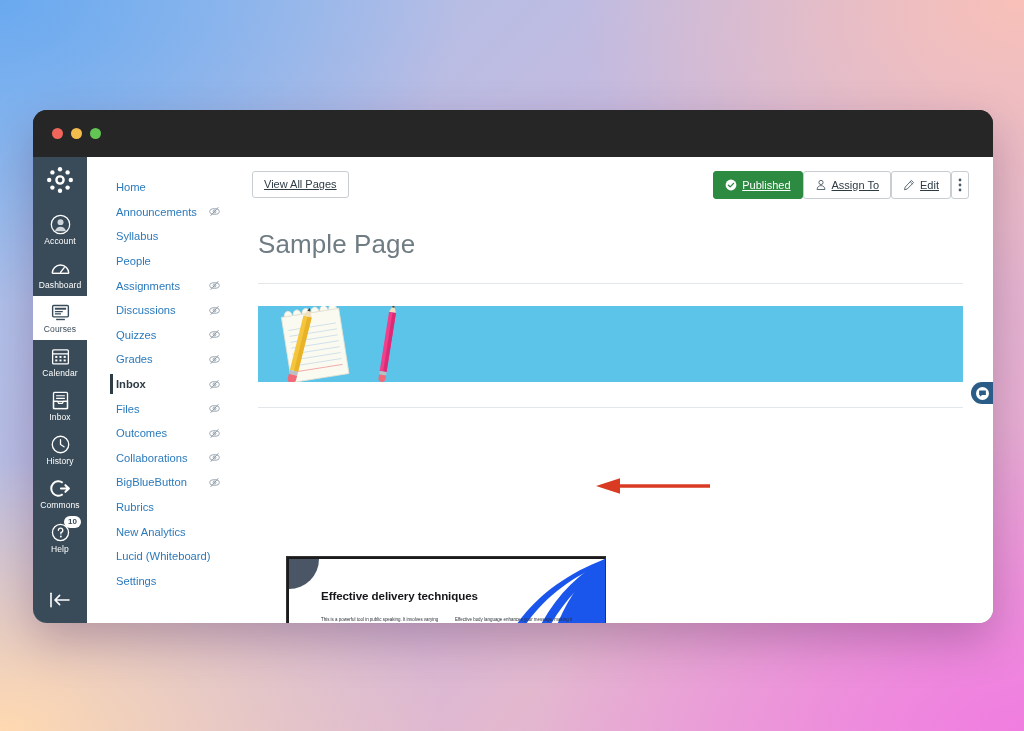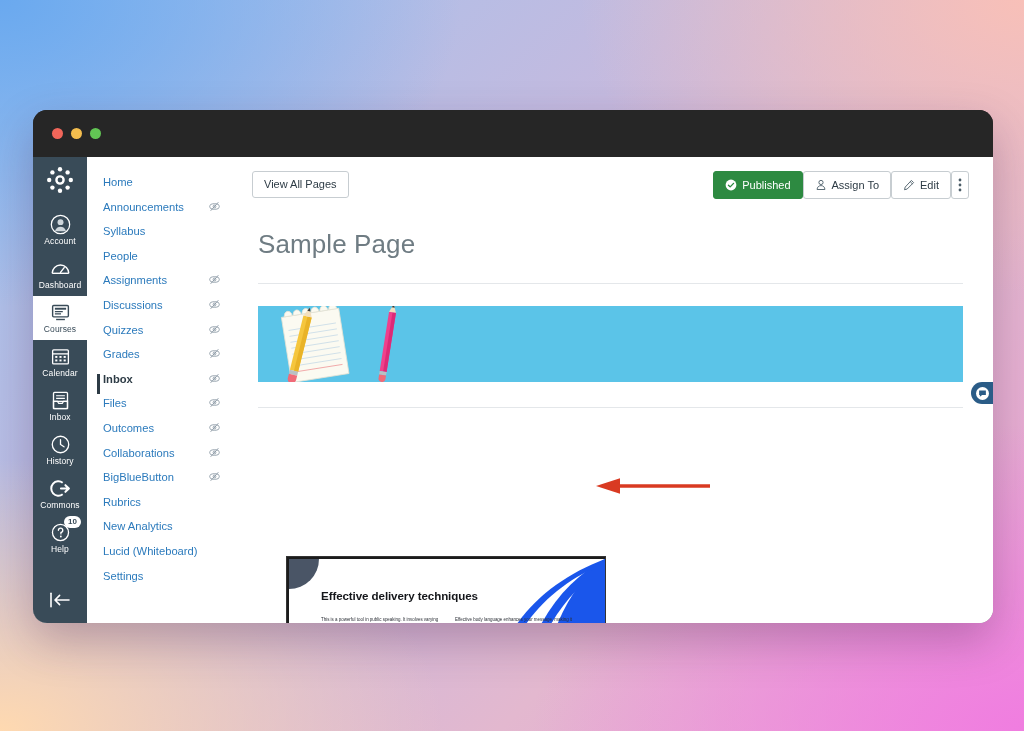--- a/index.html
+++ b/index.html
@@ -122,24 +122,25 @@
   
   .course-nav {
     width: 145px;
     flex: 0 0 145px;
     background: #fff;
     padding: 18px 0 0 0;
     border-right: 1px solid #fff;
   }
   .cn-row {
     display: flex;
-    align-items: flex-start;
+    align-items: center;
     padding: 0 10px 0 16px;
     height: 24.6px;
     position: relative;
+    margin-left: 13px;
   }
   .cn-label {
     font-size: 11.2px;
     color: #2B7ABC;
     flex: 1;
     line-height: 14px;
     white-space: nowrap;
   }
   .cn-row.active .cn-label {
     color: #2D3B45;
@@ -174,20 +175,21 @@
     background: #fff;
     border: 1px solid #C7CDD1;
     border-radius: 3px;
     padding: 6px 11px;
     line-height: 13px;
     display: inline-flex;
     align-items: center;
     gap: 5px;
     cursor: pointer;
     white-space: nowrap;
+    text-decoration: underline;
   }
   .btn.kebab { padding: 6px 6px; }
   .btn-group { display: flex; }
   .btn.published {
     background: #2D8A41;
     border-color: #2D8A41;
     color: #fff;
     font-weight: normal;
   }
   .btn svg { display: block; }

